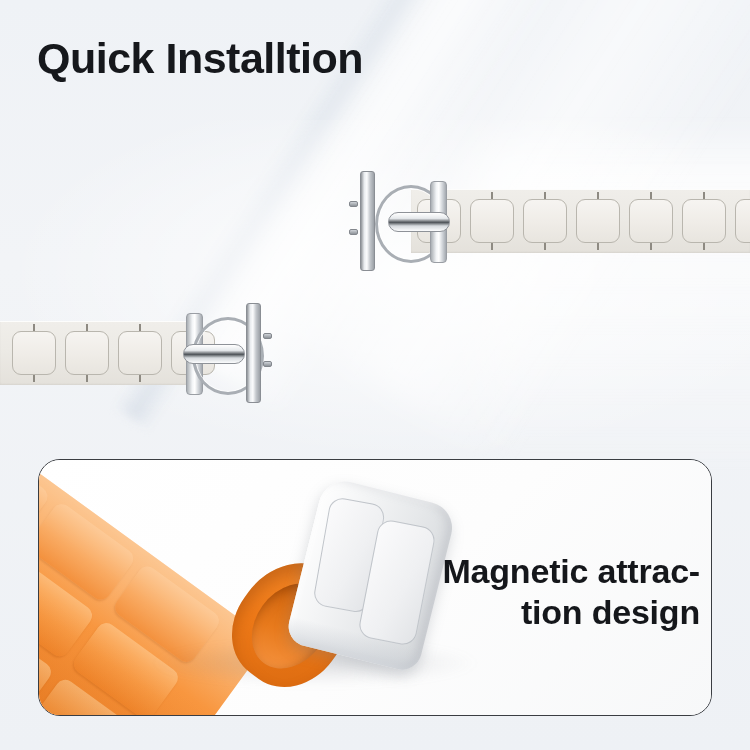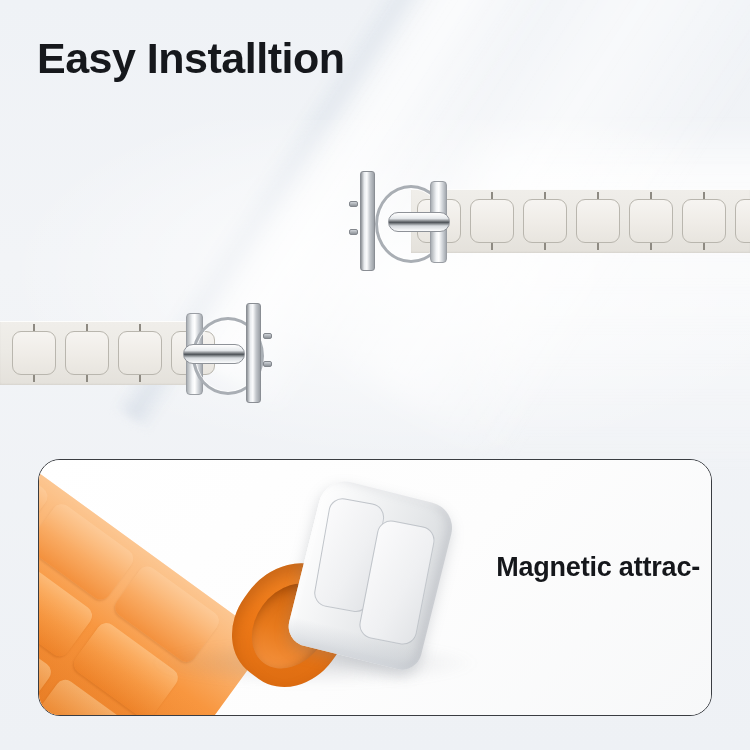--- a/index.html
+++ b/index.html
@@ -263,21 +263,21 @@
 
   
   .card-text {
     position: absolute;
     right: 12px;
     top: 92px;
     width: 300px;
     text-align: right;
   }
   .feat-title {
-    font-size: 27px;
+    font-size: 34px;
     font-weight: bold;
     color: #15171b;
     line-height: 1.22;
     letter-spacing: -0.2px;
   }
   .feat-sub {
     margin-top: 18px;
     font-size: 19px;
     color: #63676d;
     line-height: 1.42;
@@ -288,21 +288,21 @@
 
 <div id="page">
 
   <div class="streak streak-d"></div>
   <div class="streak streak-b"></div>
   <div class="streak streak-c"></div>
   <div class="streak streak-a"></div>
   <div class="hero-wash"></div>
 
   <div class="header">
-    <div class="title">Easy Installtion</div>
+    <div class="title">Quick Installtion</div>
   </div>
 
   <div class="band" style="left:349px; top:168px; width:401px; height:112px;">
 
     <div class="strap" style="left:62px; top:21px; width:339px; height:64px;">
       <div class="seg" style="left:6px;"></div>
       <div class="seg" style="left:59px;"></div>
       <div class="seg" style="left:112px;"></div>
       <div class="seg" style="left:165px;"></div>
       <div class="seg" style="left:218px;"></div>
@@ -367,20 +367,21 @@
         <div class="clasp-plate clasp-p2"></div>
         <div class="clasp-lip"></div>
       </div>
     </div>
   </div>
 
   <div style="position:absolute; left:38px; top:459px; width:674px; height:257px; pointer-events:none;">
     <div class="card-text">
       <div class="feat-title">
         <span>Magnetic attrac-</span><br>
+        <span>tion design</span>
       </div>
       <div class="feat-sub">
         <br>
       </div>
     </div>
   </div>
 
 </div>
 
 </body></html>

